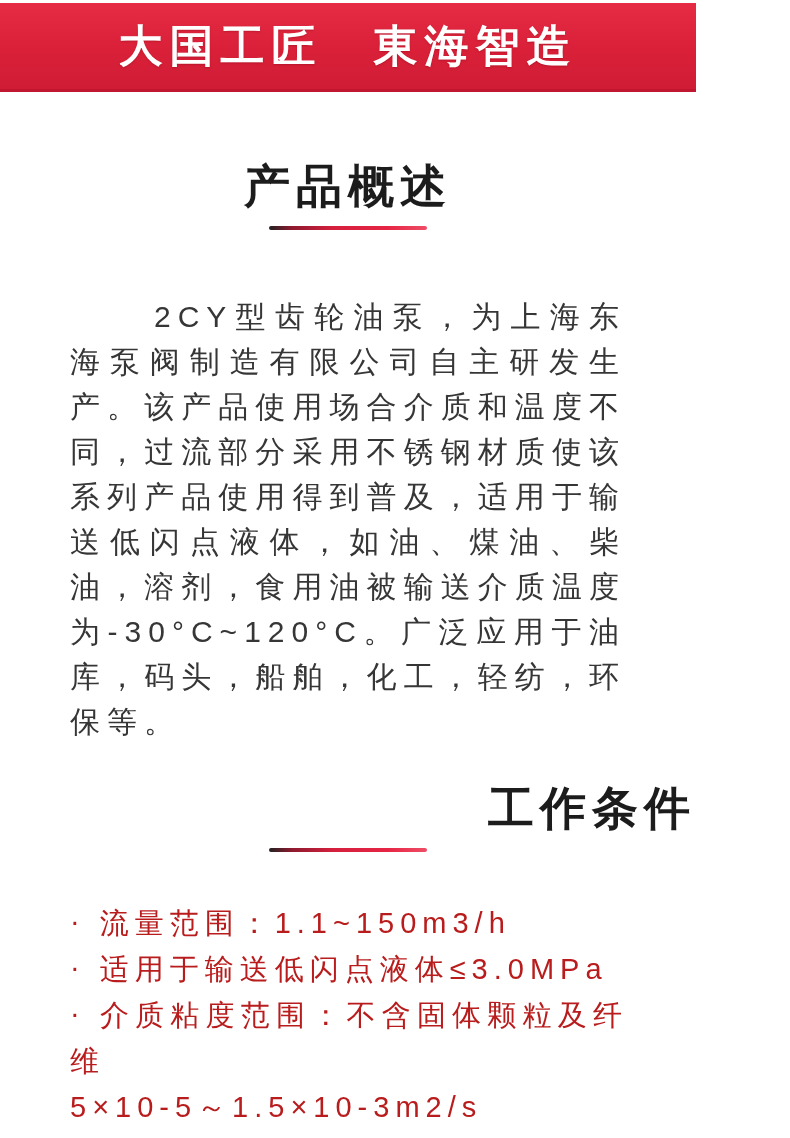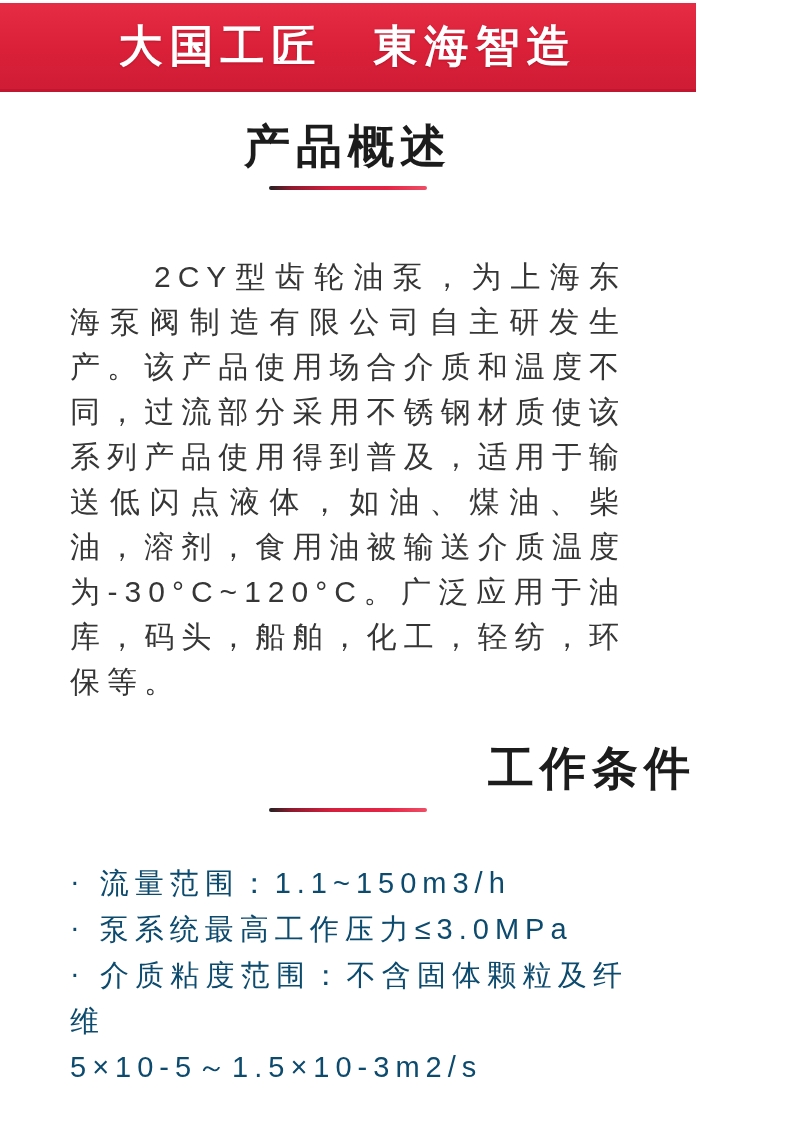--- a/index.html
+++ b/index.html
@@ -34,21 +34,21 @@
   }
   .sec-title {
     margin: 0;
     text-align: center;
     font-size: 46px;
     font-weight: bold;
     color: #1c1c1c;
     letter-spacing: 6px;
     line-height: 52px;
   }
-  .sec-title.first { margin-top: 28px; }
+  .sec-title.first { margin-top: 68px; }
   .sec-title.second { margin-top: 38px; text-align: right; }
   .title-underline {
     width: 158px;
     height: 4px;
     margin: 14px auto 0 auto;
     border-radius: 2px;
     background: linear-gradient(90deg, #222222 0%, #8c1a2e 14%, #d41f3d 40%, #e62545 75%, #ee4e66 100%);
   }
   .para {
     margin: 64px 70px 0 70px;
@@ -57,21 +57,21 @@
     letter-spacing: 7px;
     line-height: 45px;
     text-align: justify;
     text-indent: 84px;
   }
   .cond-list {
     margin: 48px 68px 0 70px;
   }
   .cond-item {
     font-size: 29px;
-    color: #0c4a6e;
+    color: #b91c1c;
     letter-spacing: 6px;
     line-height: 46px;
     text-align: justify;
   }
   .bullet {
     display: inline-block;
     margin-right: 14px;
     transform: translateY(-2px);
   }
   .wrap-line {
@@ -95,21 +95,21 @@
 
   <section>
     <h2 class="sec-title second">工作条件</h2>
     <div class="title-underline"></div>
 
     <div class="cond-list">
       <div class="cond-item">
         <span class="bullet">·</span><span>流量范围：1.1~150m3/h</span>
       </div>
       <div class="cond-item">
-        <span class="bullet">·</span><span>泵系统最高工作压力≤3.0MPa</span>
+        <span class="bullet">·</span><span>适用于输送低闪点液体≤3.0MPa</span>
       </div>
       <div class="cond-item">
         <span class="bullet">·</span><span>介质粘度范围：不含固体颗粒及纤维</span><span class="wrap-line">5×10-5～1.5×10-3m2/s</span>
       </div>
     </div>
   </section>
 
 </div>
 
 </body></html>

